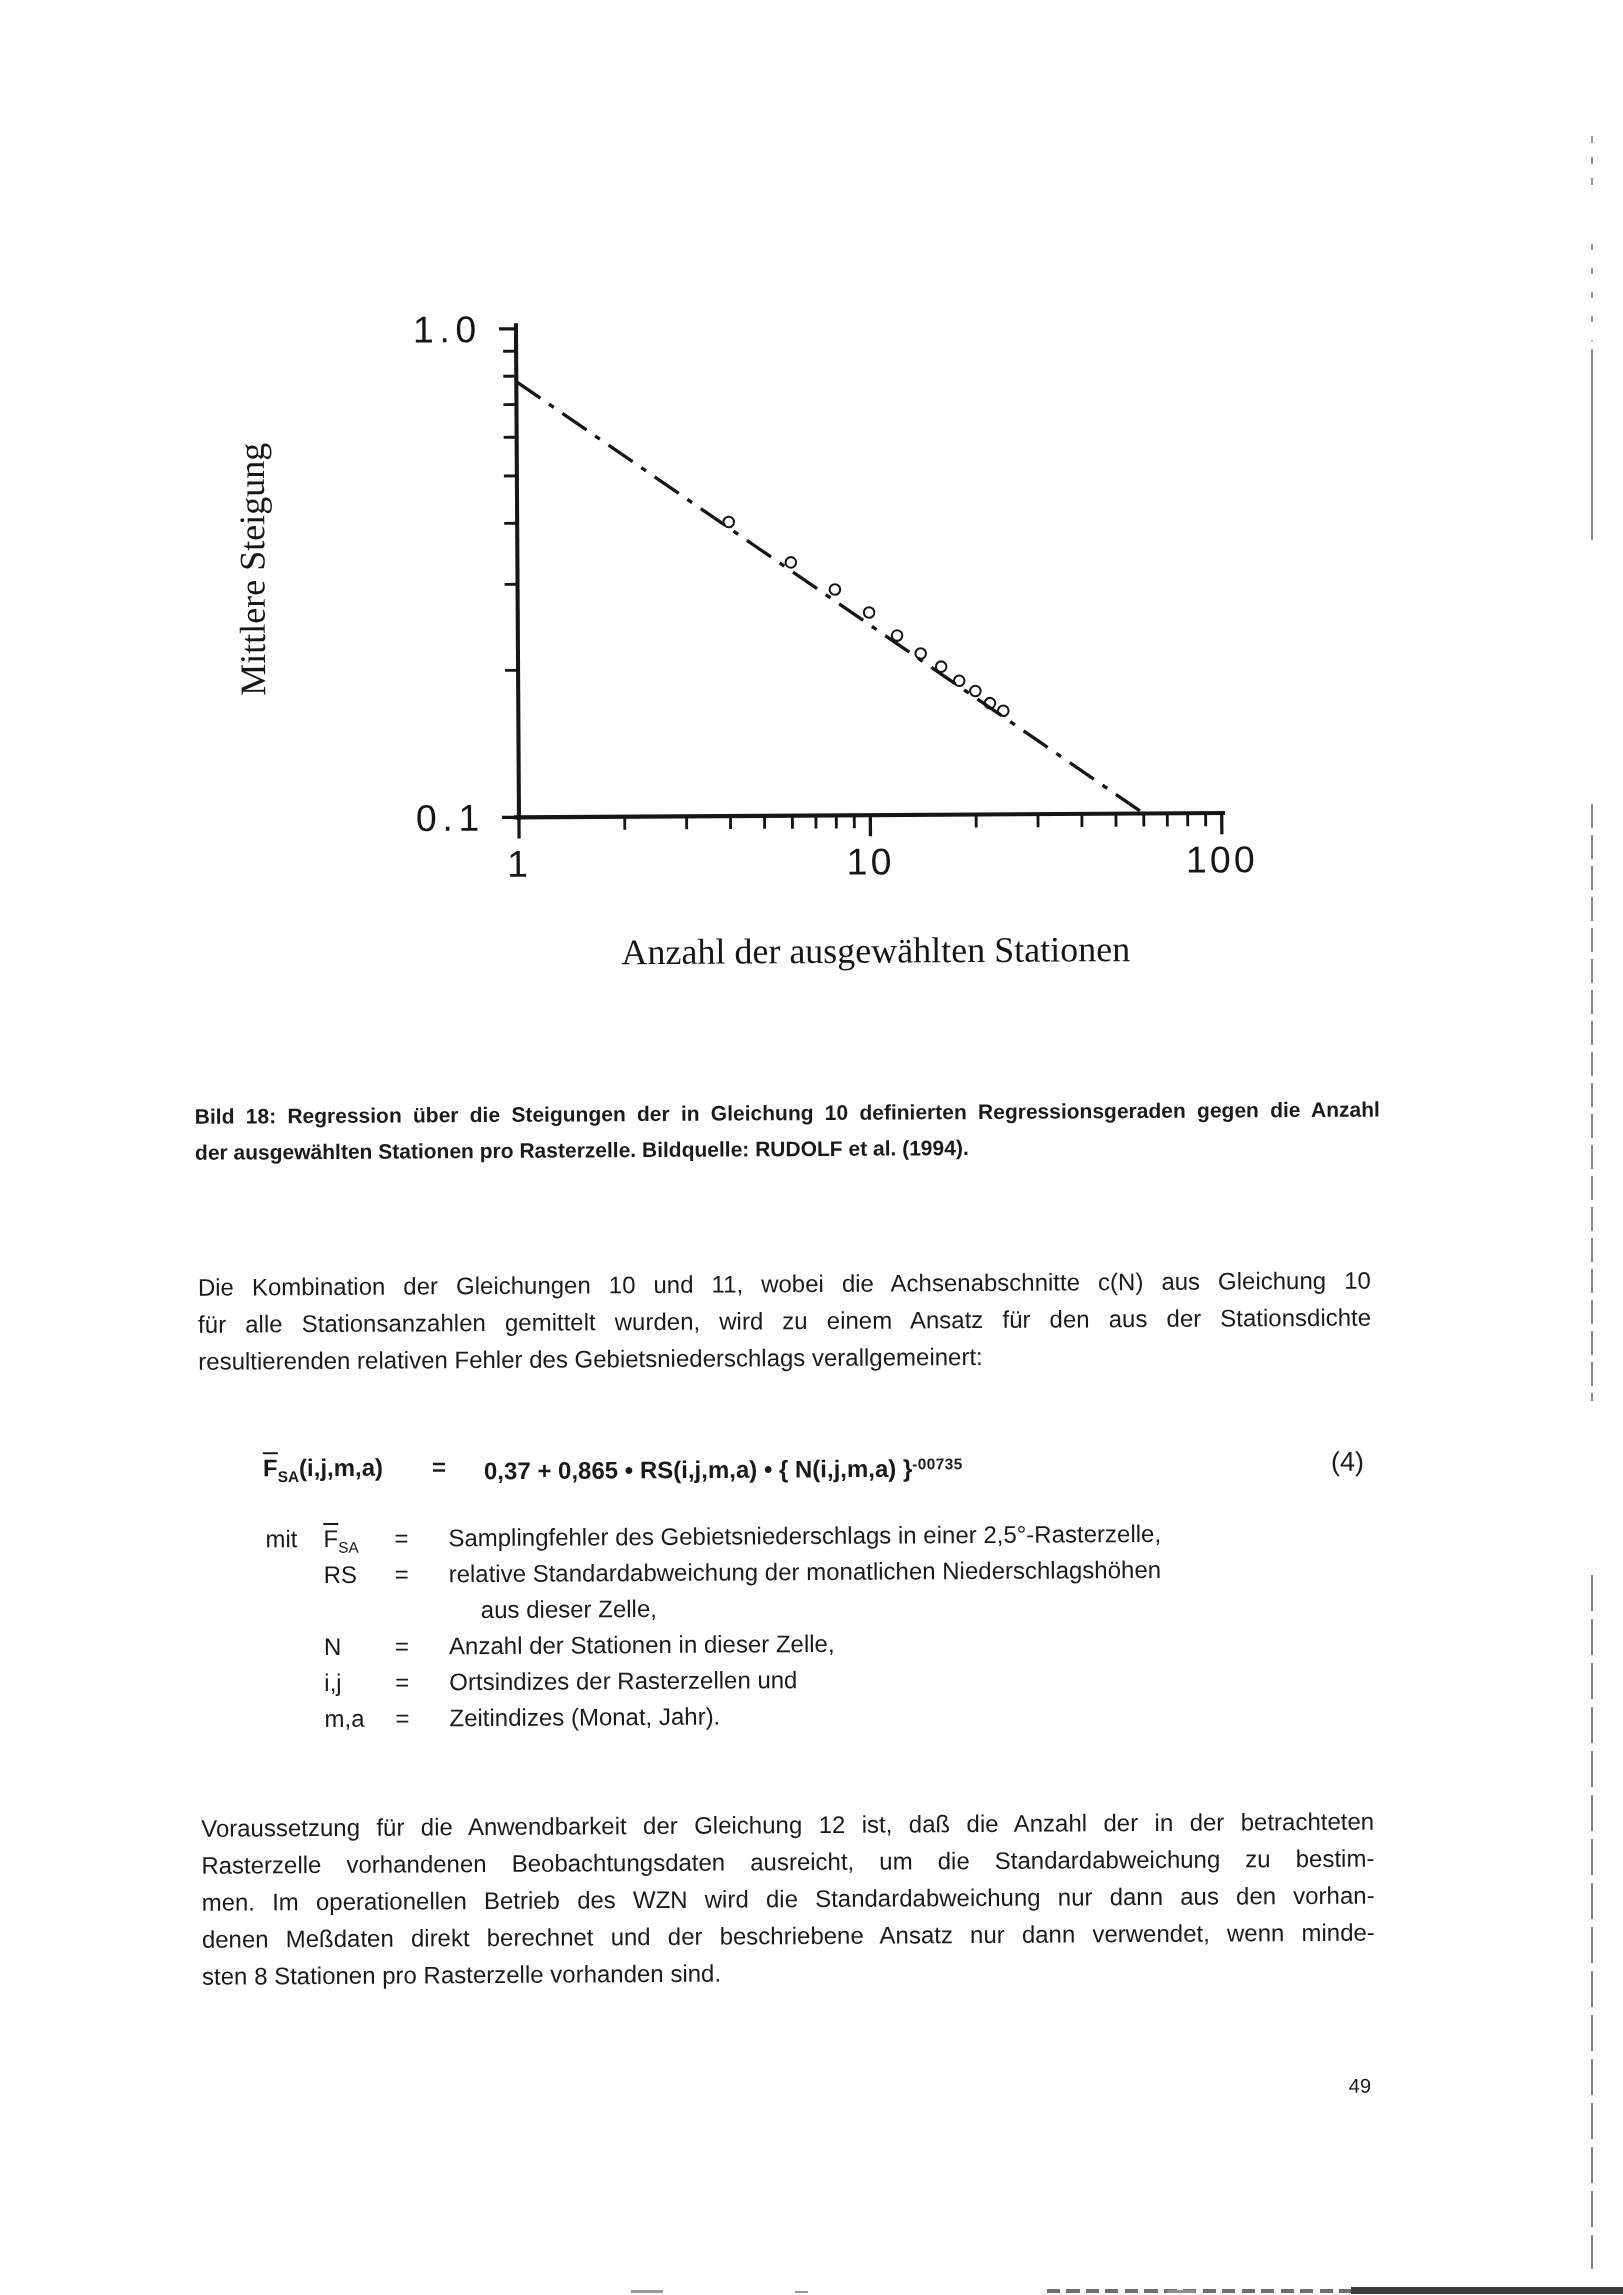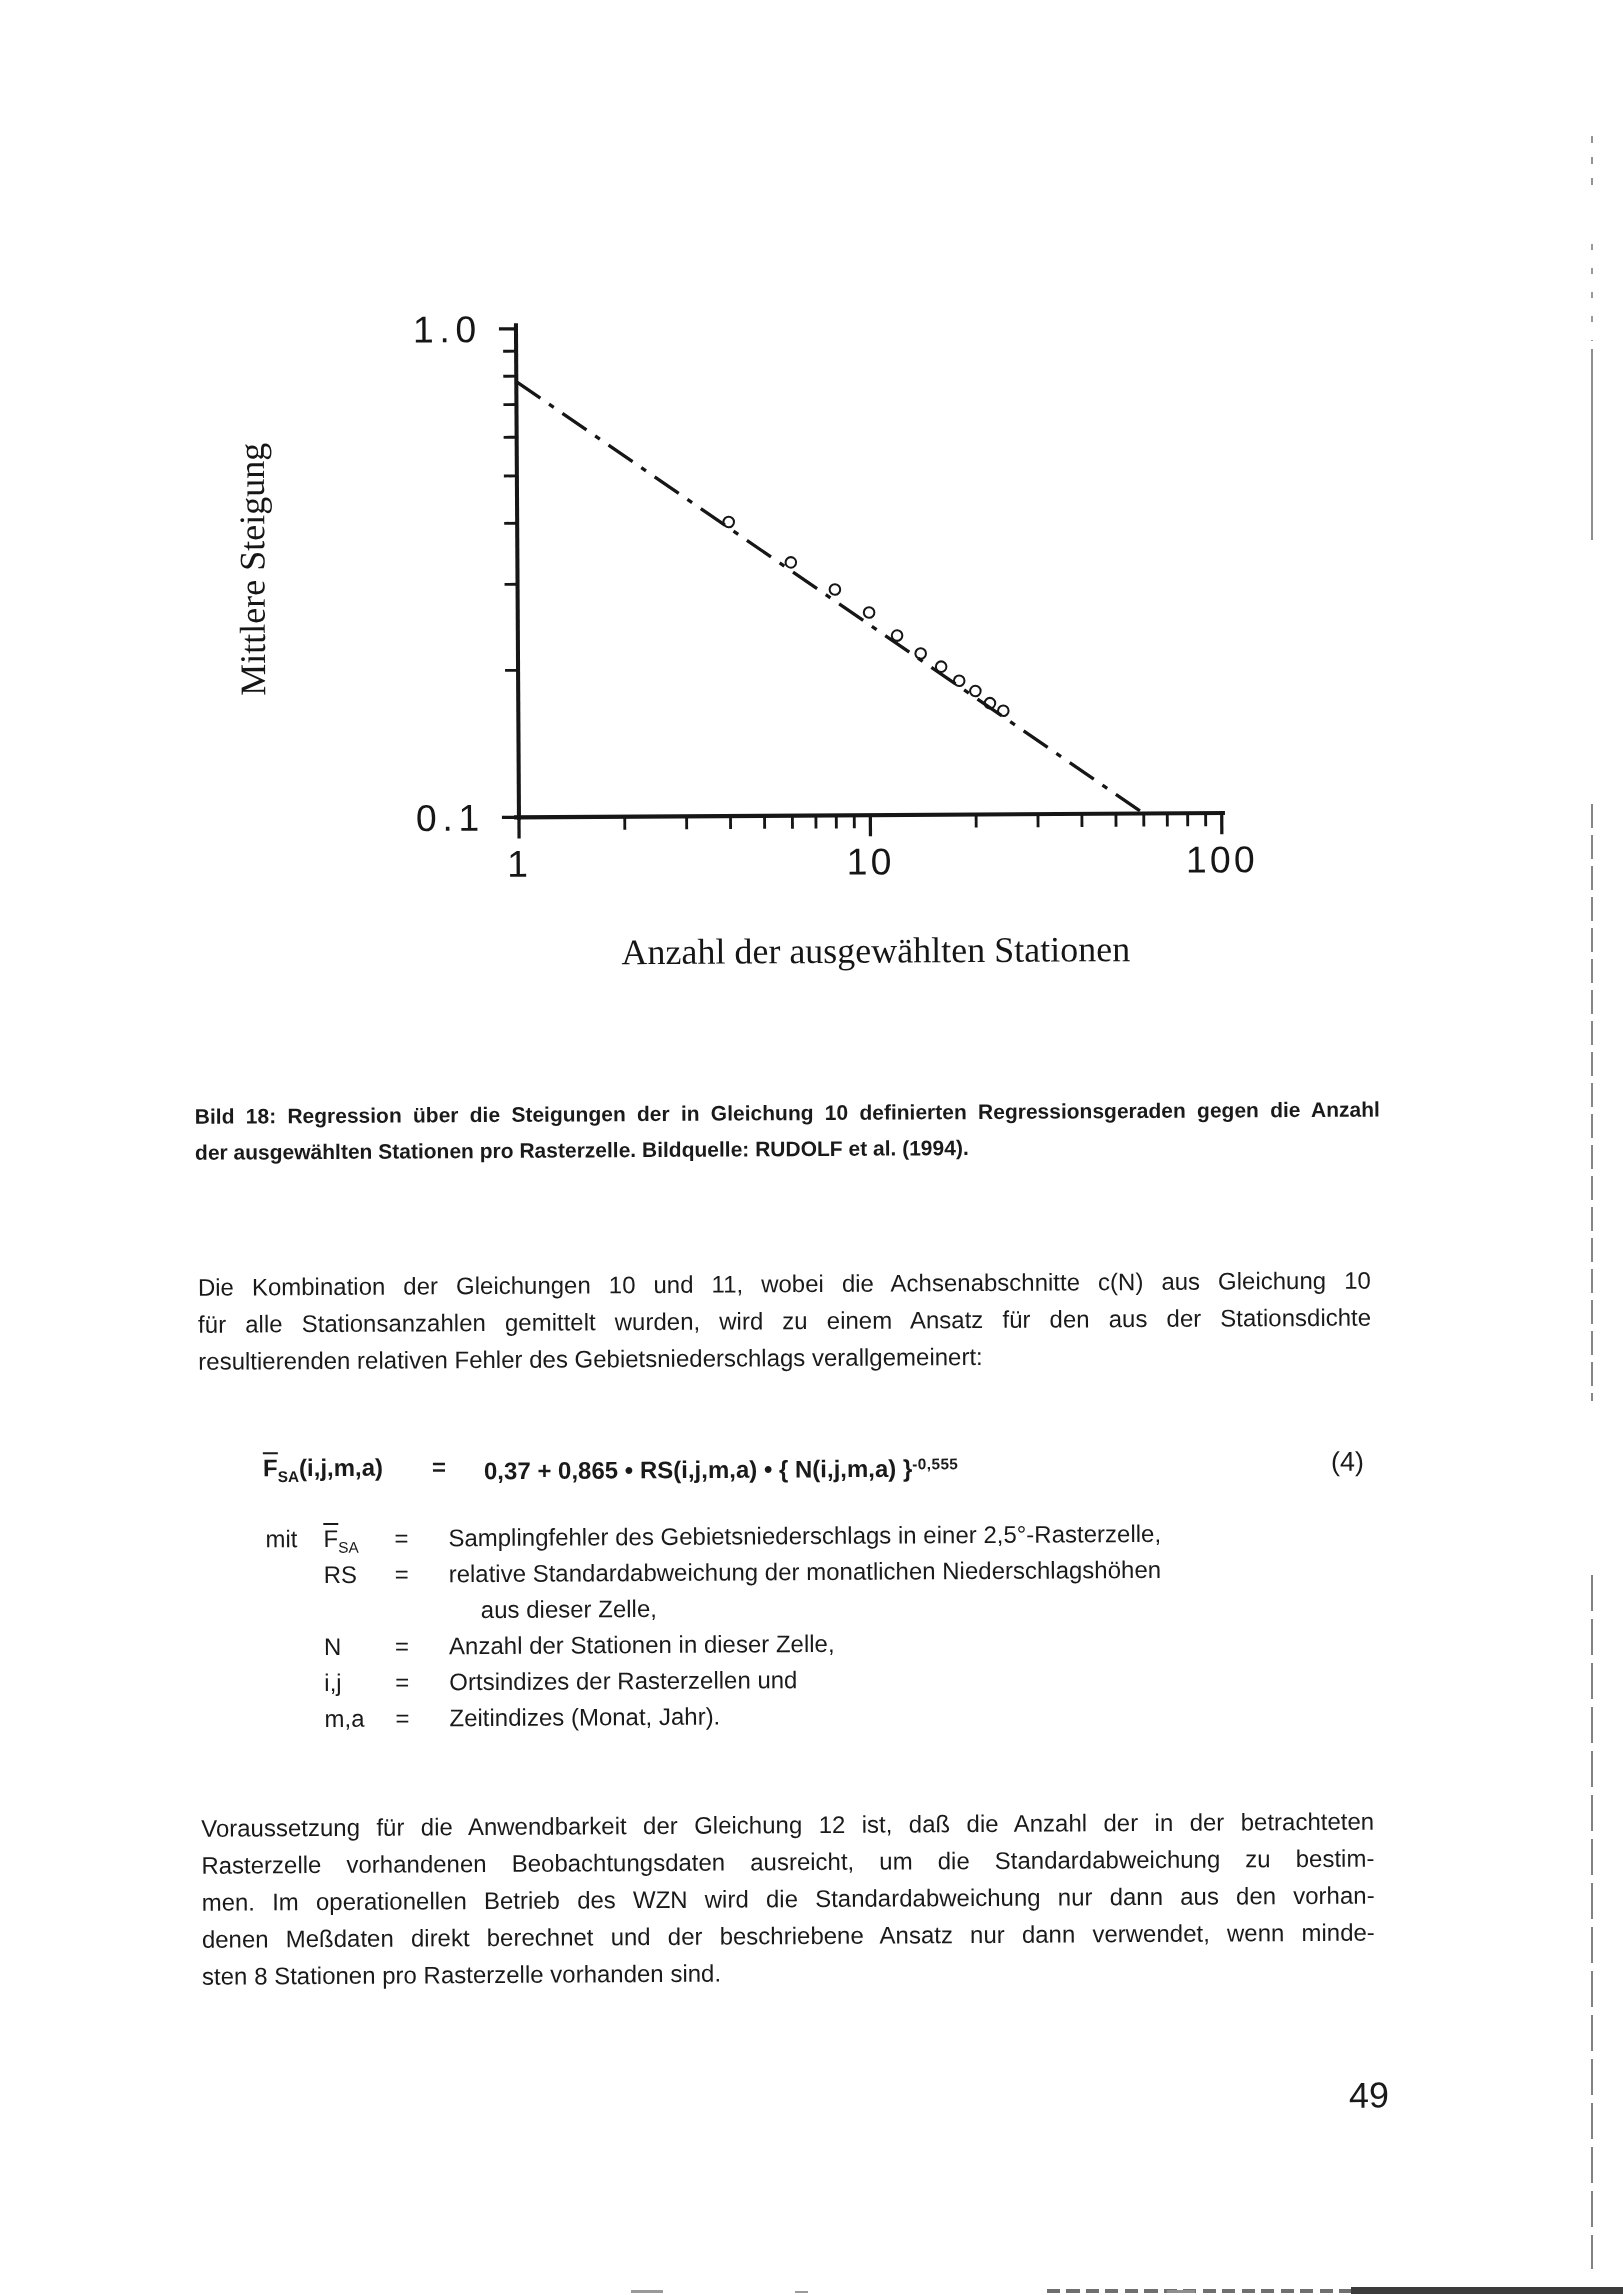--- a/index.html
+++ b/index.html
@@ -31,21 +31,21 @@
   #eq-rhs{left:482px;top:0;}
   #eq-number{left:1329px;top:0;font-weight:400;font-size:27px;}
   .overbar{display:inline-block;border-top:2.4px solid #1a1a1a;padding-top:1.6px;line-height:1.0;}
   sub{font-size:15.4px;}
   sup.exp{font-size:15.4px;vertical-align:7.3px;letter-spacing:0.4px;}
   
   #defs{left:263px;top:1518px;display:grid;grid-template-columns:58px 71px 54px auto;
         grid-auto-rows:36px;font-size:24px;align-items:baseline;line-height:36px;}
   #defs .cont{padding-left:32px;}
   
-  #page-number{left:1343px;top:2078px;font-size:36px;}
+  #page-number{left:1343px;top:2078px;font-size:20px;}
   
   .edge-dash{left:1591px;width:2.4px;}
   #edge-a{top:136px;height:61px;background:repeating-linear-gradient(180deg,#949494 0 7.3px,transparent 7.3px 21px);}
   #edge-b{top:244px;height:97px;background:repeating-linear-gradient(180deg,#9a9a9a 0 5.7px,transparent 5.7px 24px);}
   #edge-c{top:349px;height:191px;background:repeating-linear-gradient(180deg,#8e8e8e 0 11.4px,transparent 11.4px 10.6px);}
   #edge-d{top:804px;height:597px;background:repeating-linear-gradient(180deg,#868686 0 24px,transparent 24px 31px);}
   #edge-e{top:1575px;height:694px;background:repeating-linear-gradient(180deg,#828282 0 36px,transparent 36px 44px);}
   #bottom-dark{left:1351px;top:2287px;width:273px;height:6.5px;background:#3c3c3c;}
   #bottom-mid{left:1047px;top:2289px;width:304px;height:4px;
               background:repeating-linear-gradient(90deg,#6f6f6f 0 13px,transparent 13px 19.5px);}
@@ -120,21 +120,21 @@
 
   <div class="abs para" id="para1">
     <div class="jl">Die Kombination der Gleichungen 10 und 11, wobei die Achsenabschnitte c(N) aus Gleichung 10</div>
     <div class="jl">für alle Stationsanzahlen gemittelt wurden, wird zu einem Ansatz für den aus der Stationsdichte</div>
     <div class="ll">resultierenden relativen Fehler des Gebietsniederschlags verallgemeinert:</div>
   </div>
 
   <div class="abs" id="equation">
     <span class="abs" id="eq-lhs"><span class="overbar">F</span><sub>SA</sub><span>(i,j,m,a)</span></span>
     <span class="abs" id="eq-equals">=</span>
-    <span class="abs" id="eq-rhs"><span>0,37 + 0,865 • RS(i,j,m,a) • { N(i,j,m,a) }</span><sup class="exp">-0,555</sup></span>
+    <span class="abs" id="eq-rhs"><span>0,37 + 0,865 • RS(i,j,m,a) • { N(i,j,m,a) }</span><sup class="exp">-00735</sup></span>
     <span class="abs" id="eq-number">(4)</span>
   </div>
 
   <div class="abs" id="defs">
     <div>mit</div>
     <div><span class="overbar">F</span><sub>SA</sub></div>
     <div>=</div>
     <div>Samplingfehler des Gebietsniederschlags in einer 2,5°-Rasterzelle,</div>
 
     <div></div>

